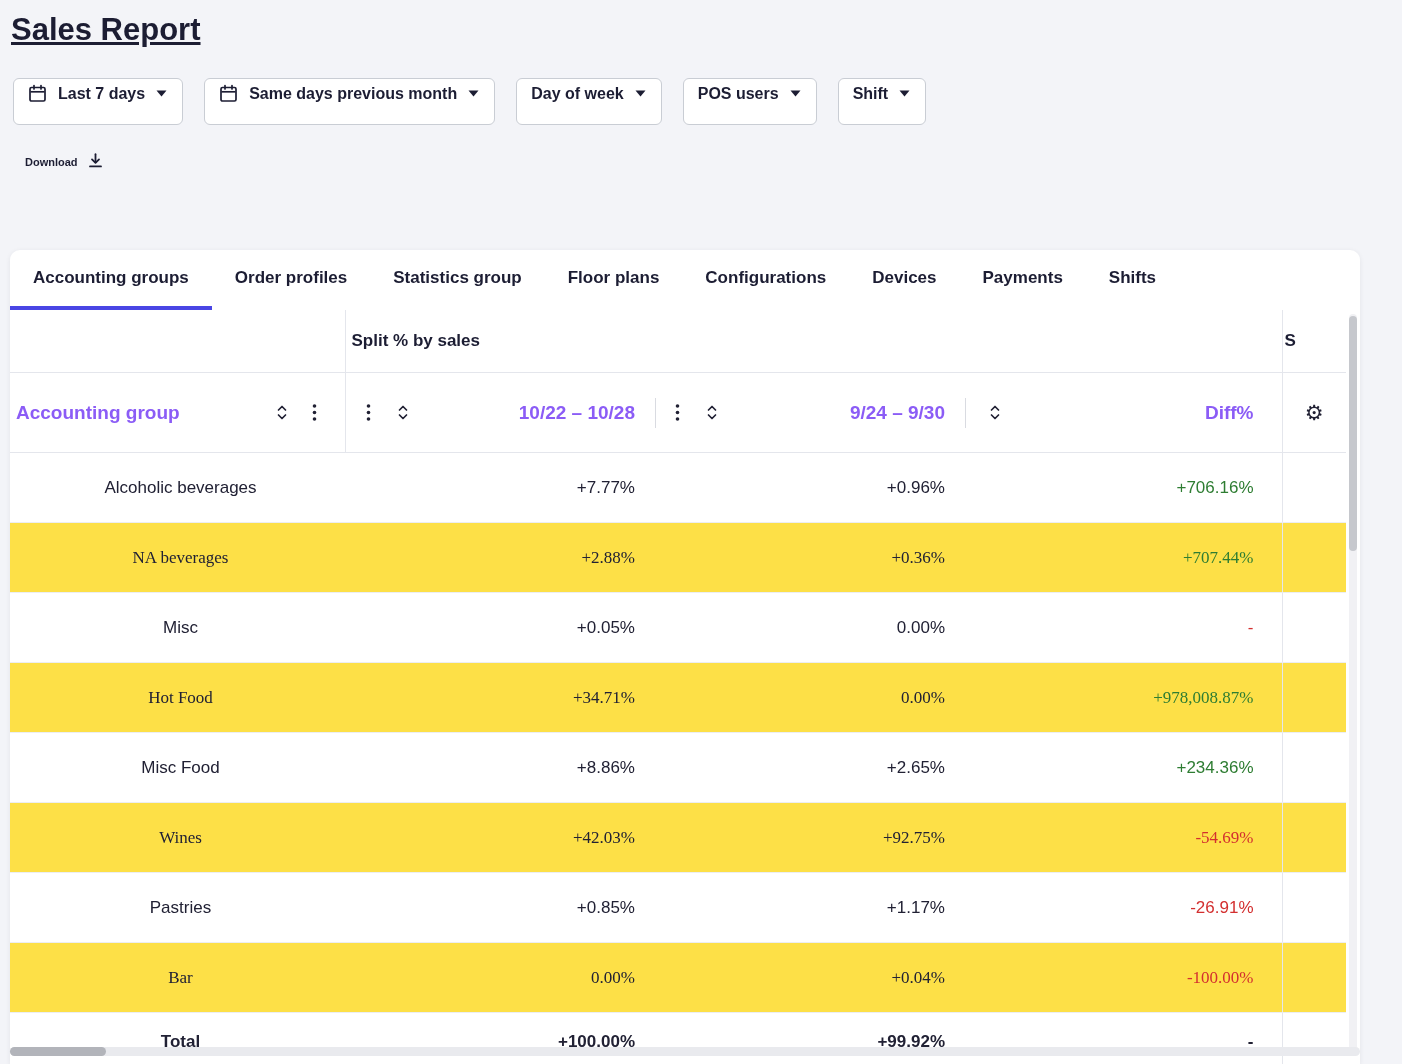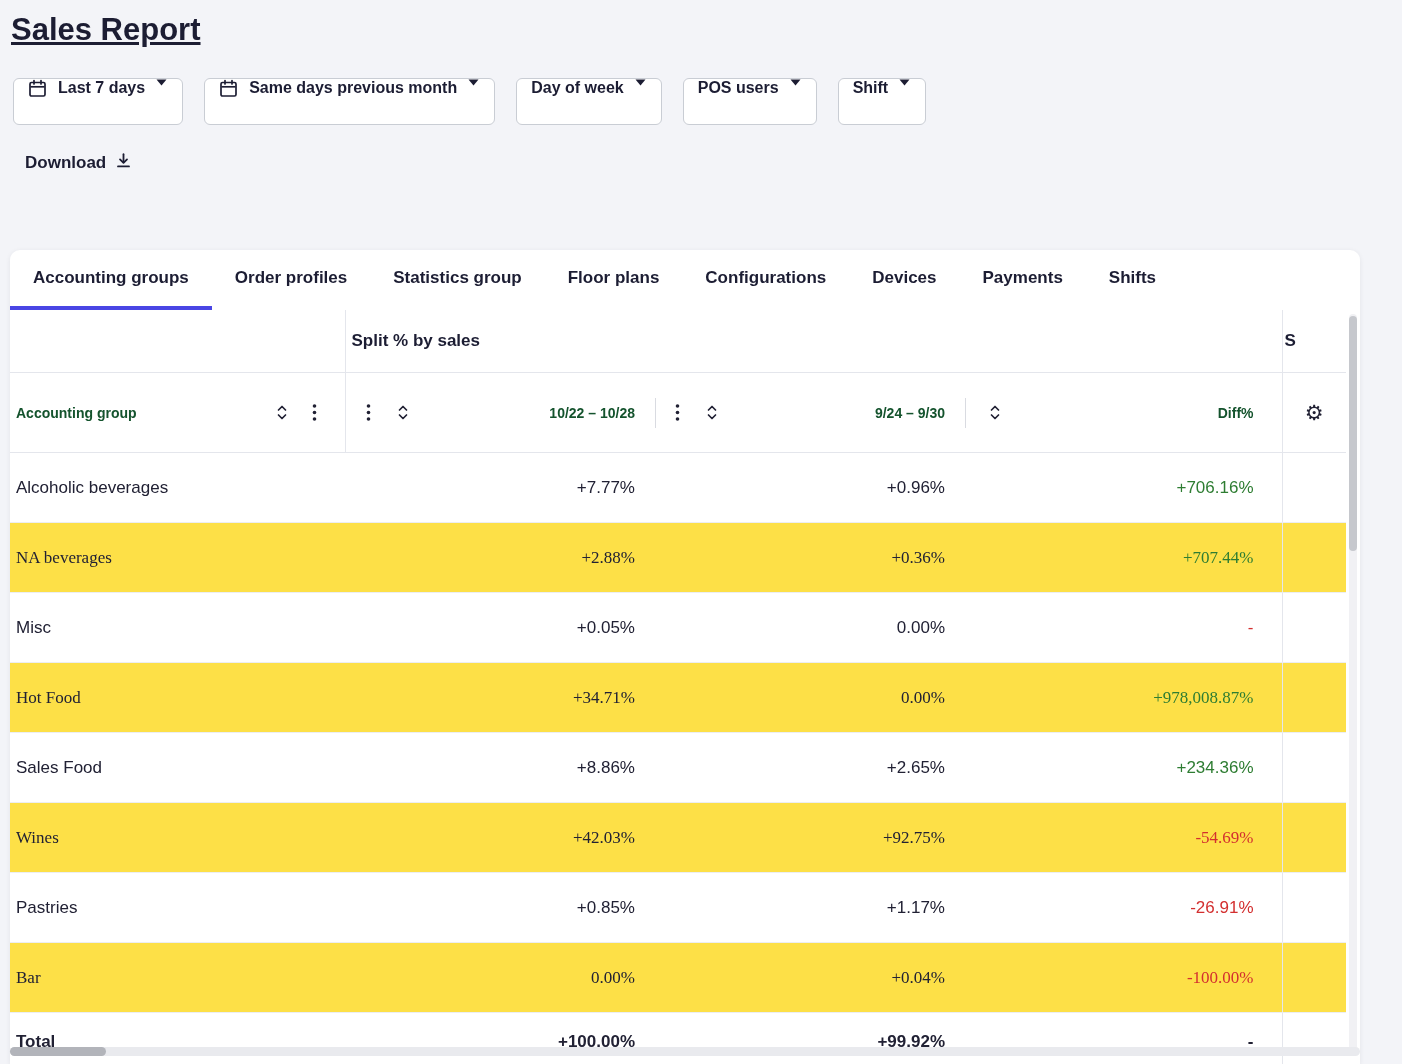--- a/index.html
+++ b/index.html
@@ -7,56 +7,56 @@
   body{
     width:1402px; height:1064px; position:relative; overflow:hidden;
     background:#f3f4f8; color:#212134;
     font-family:"Liberation Sans", sans-serif;
   }
   .page-title{ margin:12px 0 0 11px; font-size:31px; font-weight:700; color:#1c1d33;text-decoration:underline; }
 
   
   .filter-bar{ display:flex; gap:21px; margin:30px 0 0 13px; }
   .filter-btn{
-    display:inline-flex; align-items:flex-start; gap:11px; height:47px;
+    display:inline-flex; align-items:center; gap:11px; height:47px;
     padding:0 15px 16px 14px; background:#fff; border:1px solid #c9cdd4;
     border-radius:6px; font-family:inherit; font-size:16px; font-weight:700;
     color:#1c1d33; cursor:pointer;
   }
   .filter-btn .ic{ display:inline-flex; align-items:center; }
 
   .download{
     display:inline-flex; align-items:center; gap:9px; margin:27px 0 0 25px;
-    font-size:17px; font-weight:700; color:#1c1d33; cursor:pointer;
+    font-size:11px; font-weight:700; color:#1c1d33; cursor:pointer;
   }
 
   
   .card{
     position:absolute; left:10px; top:250px; width:1350px; height:814px;
     background:#fff; border-radius:10px 10px 0 0;
     box-shadow:0 1px 5px rgba(33,33,52,.08); overflow:hidden;
   }
   .tab-bar{ display:flex; height:60px; }
   .tab{
     display:flex; align-items:center; padding:0 23px; font-size:17px;
     font-weight:700; color:#1c1d33; border-bottom:4px solid transparent;
     cursor:pointer; white-space:nowrap;
   }
   .tab.active{ border-bottom-color:var(--accent); }
 
   
   table{ border-collapse:collapse; table-layout:fixed; width:1336px; }
-  th,td{ padding:0; text-align:left; font-weight:400; }
+  th,td{ padding:0; text-align:center; font-weight:400; }
   .group-row th{ height:62px; border-bottom:1px solid #e4e6ec; }
   .head-row th{ height:79px; border-bottom:1px solid #e4e6ec; }
   .bl{ border-left:1px solid #e4e6ec; }
   .hwrap{ display:flex; align-items:center; height:100%; }
   .g-split .hwrap{ font-weight:700; font-size:17px; padding-left:6px; color:#1c1d33; }
   .g-next .hwrap{ font-weight:700; font-size:17px; padding-left:2px; overflow:hidden; color:#1c1d33; }
-  .h-label{ font-weight:700; font-size:14px; color:#14532d; white-space:nowrap; }
+  .h-label{ font-weight:700; font-size:19px; color:#8b5cf6; white-space:nowrap; }
   .th-name .hwrap{ padding:0 28px 0 6px; gap:24px; }
   .th-val .hwrap{ padding:0 20px; gap:26px; }
   .th-diff .hwrap{ padding:0 28px 0 24px; }
   .spacer{ flex:1; }
   .th-div{ position:relative; }
   .th-div::before{
     content:""; position:absolute; left:0; top:50%; transform:translateY(-50%);
     width:1px; height:30px; background:#d9dbe1;
   }
   .icon-sort,.icon-kebab{ display:inline-flex; align-items:center; cursor:pointer; }
@@ -291,21 +291,21 @@
           <td class="bl"></td>
         </tr>
         <tr class="body-row alt">
           <td class="c-name">Hot Food</td>
           <td class="c-num">+34.71%</td>
           <td class="c-num">0.00%</td>
           <td class="c-num c-diff pos">+978,008.87%</td>
           <td class="bl"></td>
         </tr>
         <tr class="body-row">
-          <td class="c-name">Sales Food</td>
+          <td class="c-name">Misc Food</td>
           <td class="c-num">+8.86%</td>
           <td class="c-num">+2.65%</td>
           <td class="c-num c-diff pos">+234.36%</td>
           <td class="bl"></td>
         </tr>
         <tr class="body-row alt">
           <td class="c-name">Wines</td>
           <td class="c-num">+42.03%</td>
           <td class="c-num">+92.75%</td>
           <td class="c-num c-diff neg">-54.69%</td>

